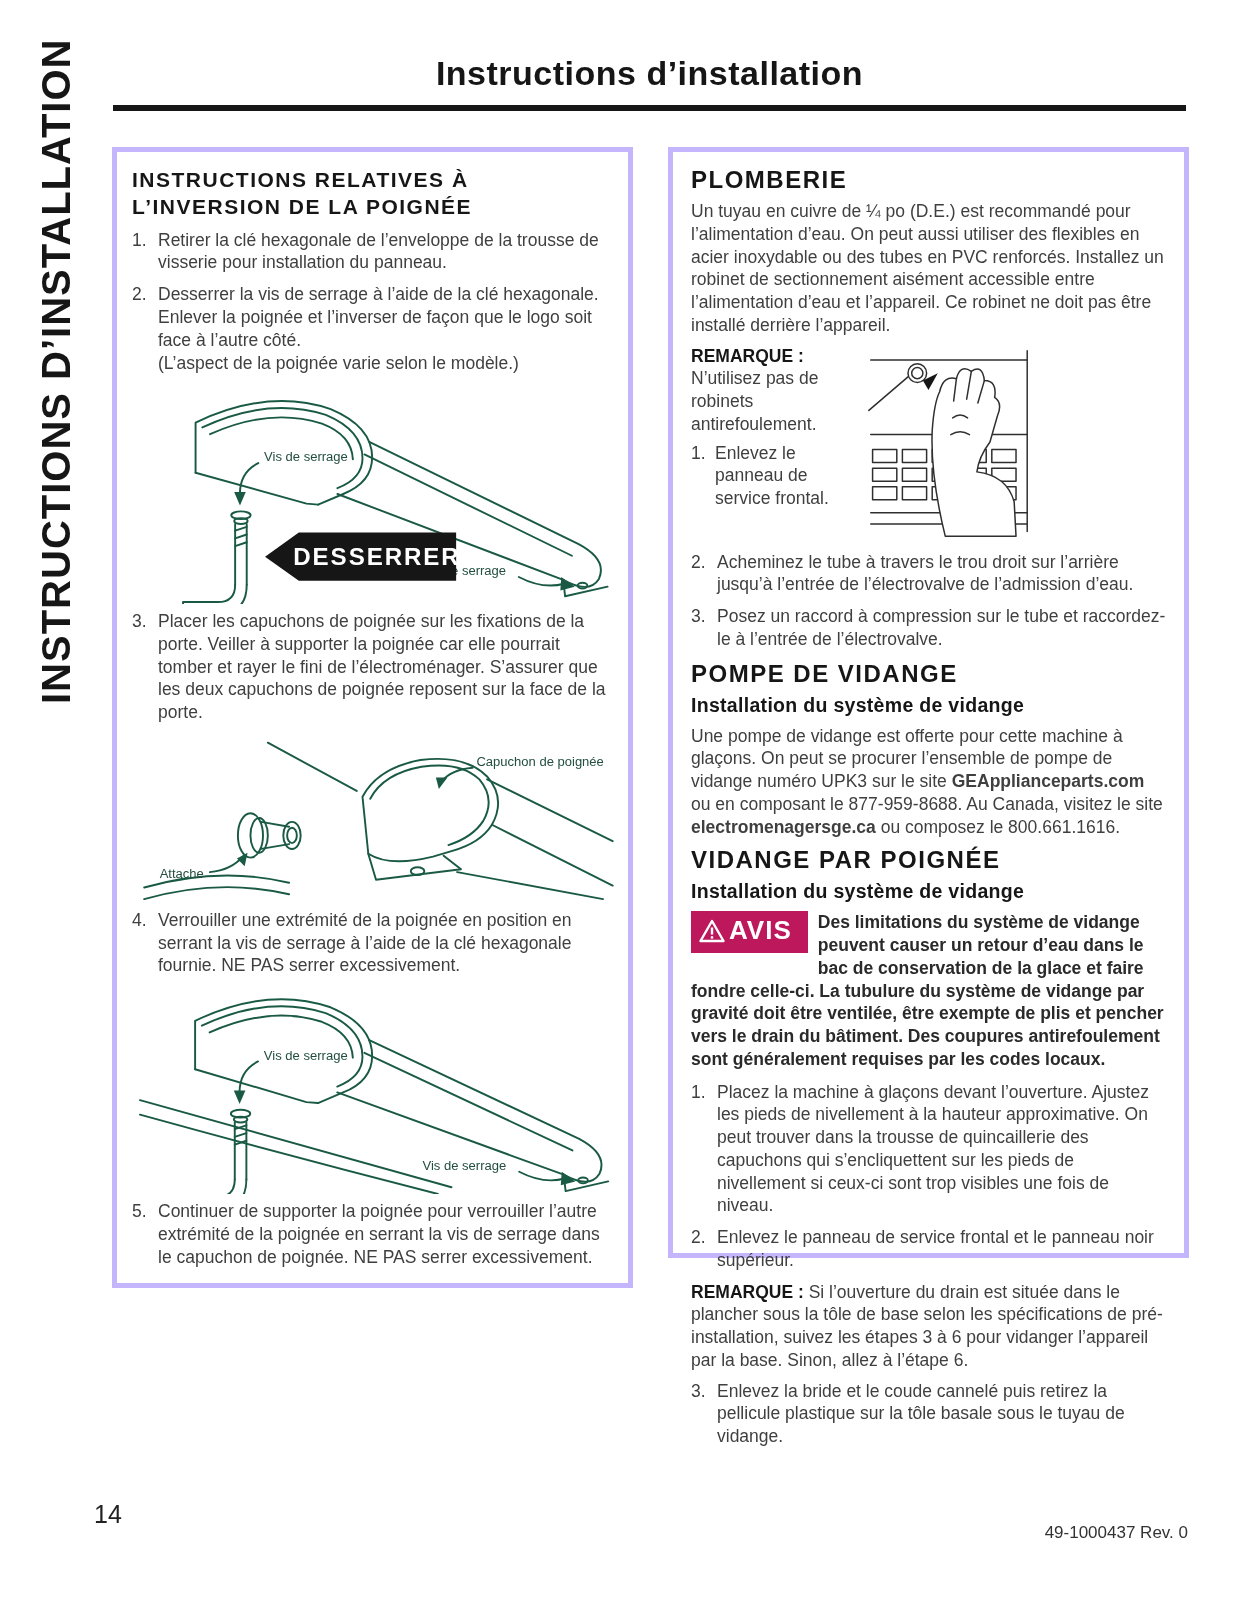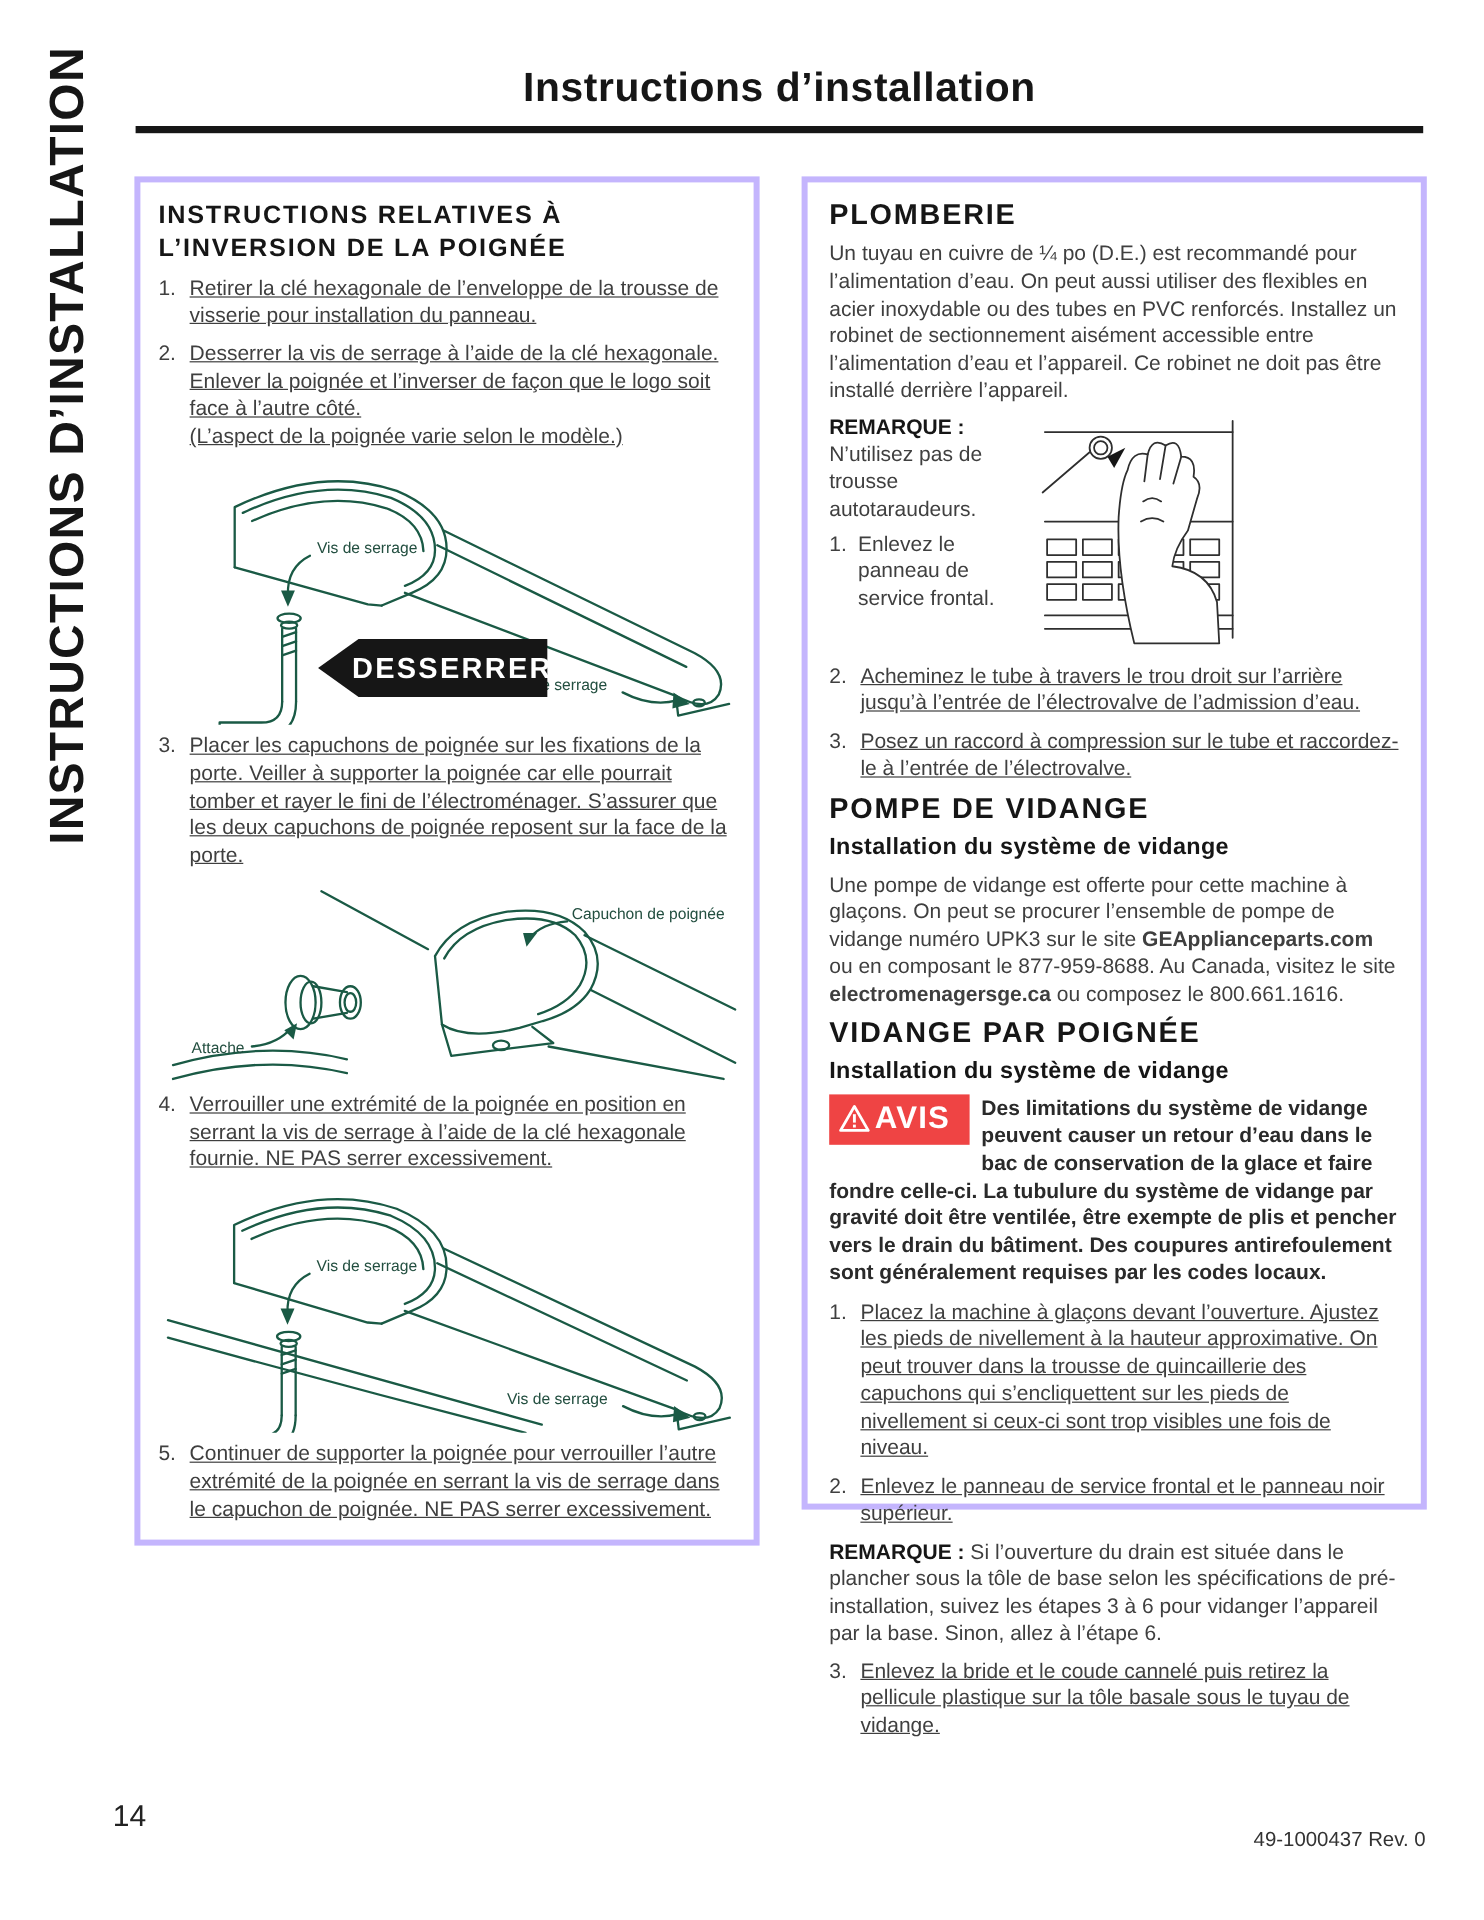--- a/index.html
+++ b/index.html
@@ -23,38 +23,38 @@
   
   .box{position:absolute;border:5px solid #c4b5fd;box-sizing:border-box;background:#fff;}
   .box-left{left:112px;top:147px;width:521px;height:1141px;padding:12px 15px 0 15px;}
   .box-right{left:668px;top:147px;width:521px;height:1111px;padding:12px 18px 0 18px;}
   .lbox-title{
     font-size:21px;line-height:1.3;font-weight:bold;color:#161616;
     letter-spacing:1.5px;margin:2px 0 8px 0;
   }
   .step{display:flex;margin:0 0 9px 0;font-size:17.5px;line-height:1.3;}
   .step .n{width:26px;flex:none;}
-  .step .t{flex:1;text-decoration:underline;}
+  .step .t{flex:1;}
   .step .note{margin-top:1px;}
   h1.sec{font-size:24px;font-weight:bold;color:#161616;letter-spacing:1.5px;margin:8px 0 6px 0;}
   h2.sub{font-size:19.5px;font-weight:bold;color:#161616;margin:2px 0 8px 0;letter-spacing:.3px;}
   p.body{font-size:17.5px;line-height:1.3;margin:0 0 8px 0;}
   .bold{font-weight:bold;}
   
   .rem-row{display:flex;margin:0 0 6px 0;}
   .rem-col1{width:176px;flex:none;font-size:17.5px;line-height:1.3;}
   .rem-col1 .rlabel{font-weight:bold;color:#161616;}
   .rem-col2{width:122px;flex:none;font-size:17.5px;line-height:1.25;padding-top:48px;}
   .rem-col3{flex:1;}
   .rem-step{display:flex;margin-top:6px;}
   .rem-step .n{width:24px;flex:none;}
   
   .avis-para{font-size:17.5px;line-height:1.3;font-weight:bold;color:#2a2a2a;margin:0 0 10px 0;}
   .avis-badge{
-    float:left;background:#ef4444;color:#fff;margin:0 10px 4px 0;
+    float:left;background:#be185d;color:#fff;margin:0 10px 4px 0;
     padding:3px 16px 5px 8px;display:flex;align-items:center;gap:4px;
   }
   .avis-badge .avis-word{font-size:26px;font-weight:bold;letter-spacing:1px;}
   
   .fig{display:block;margin:0 0 6px 0;}
   .fig-label{font-size:13.5px;fill:#234f40;font-family:"Liberation Sans",sans-serif;}
   .tag-text{font-size:25px;font-weight:bold;fill:#ffffff;letter-spacing:2px;font-family:"Liberation Sans",sans-serif;}
   .green{stroke:#1a5a45;fill:none;stroke-width:2;stroke-linecap:round;stroke-linejoin:round;}
   .greenfill{fill:#1a5a45;stroke:none;}
   .blackline{stroke:#2f2f2f;fill:none;stroke-width:1.6;stroke-linecap:round;stroke-linejoin:round;}
@@ -193,21 +193,21 @@
 </div>
 
 <div class="box box-right">
 
   <h1 class="sec" style="margin-top:2px">PLOMBERIE</h1>
   <p class="body">Un tuyau en cuivre de ¼ po (D.E.) est recommandé pour l’alimentation d’eau. On peut aussi utiliser des flexibles en acier inoxydable ou des tubes en PVC renforcés. Installez un robinet de sectionnement aisément accessible entre l’alimentation d’eau et l’appareil. Ce robinet ne doit pas être installé derrière l’appareil.</p>
 
   <div class="rem-row">
     <div class="rem-col1">
       <div class="rlabel">REMARQUE :</div>
-      <div>N’utilisez pas de trousse autotaraudeurs.</div>
+      <div>N’utilisez pas de robinets antirefoulement.</div>
       <div class="rem-step">
         <div class="n">1.</div>
         <div class="t">Enlevez le panneau de service frontal.</div>
       </div>
     </div>
     <div class="rem-col3">
       
       <svg width="163" height="196" viewBox="0 0 175 210">
         <g class="blackline">
           <path d="M4,16 H172"></path>

